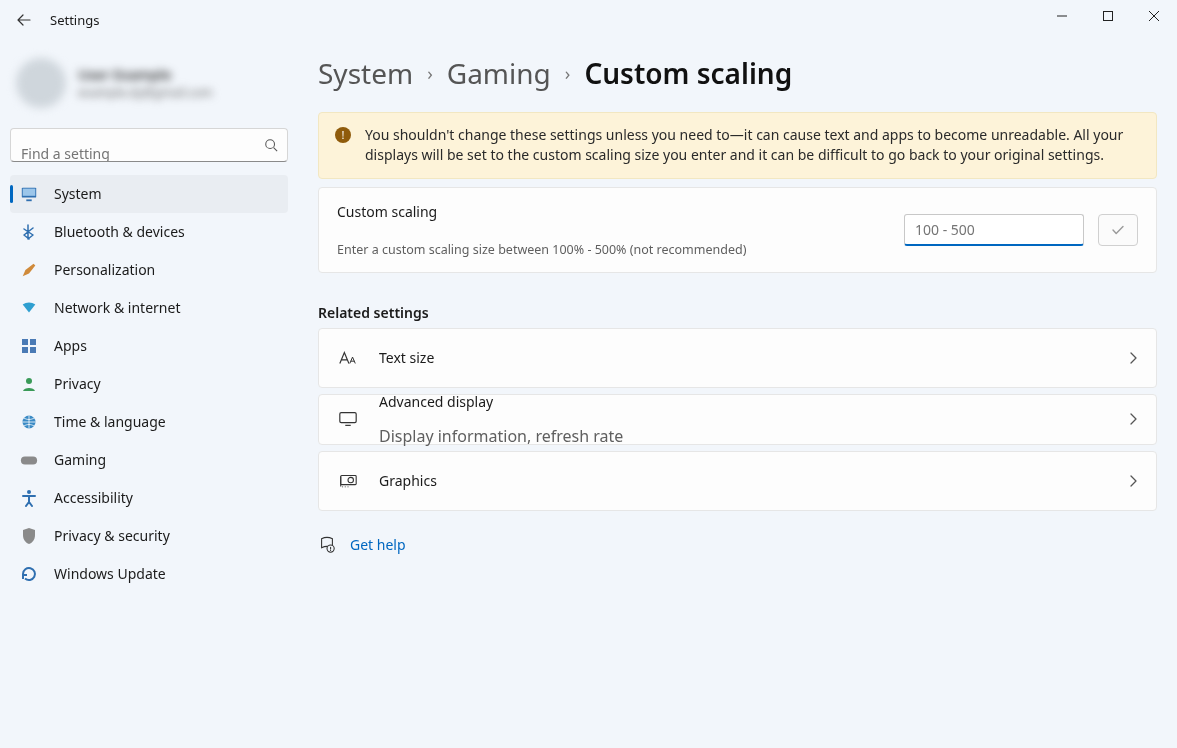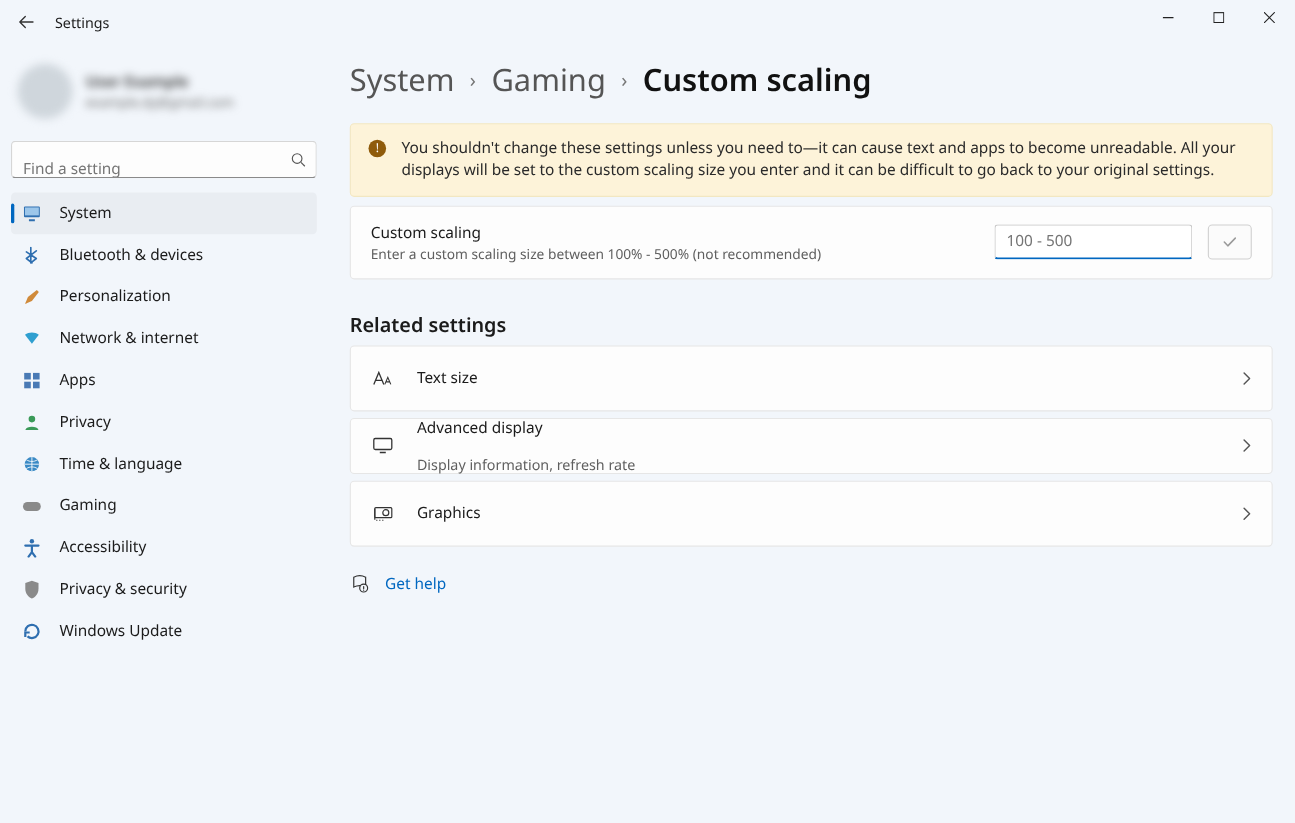--- a/index.html
+++ b/index.html
@@ -126,43 +126,43 @@
   .card{
     background:var(--card);
     border:1px solid var(--border);
     border-radius:4px;
     margin-top:8px;
     padding:14px 18px;
     display:flex;align-items:center;
   }
   .card .left{flex:1;}
   .card .title{font-size:14px;}
-  .card .sub{font-size:12.5px;color:var(--muted);margin-top:1px;}
+  .card .sub{font-size:12.5px;color:var(--muted);margin-top:20px;}
   .scaling-input{
     width:180px;height:32px;
     border:1px solid #c8c8c8;border-bottom:2px solid var(--accent);
     border-radius:3px;padding:0 10px;font-size:14px;font-family:inherit;
     background:#fff;outline:none;margin-right:14px;
   }
   .apply-btn{
     width:40px;height:32px;border:1px solid #d0d0d0;border-radius:4px;
     background:#fbfbfb;display:flex;align-items:center;justify-content:center;color:#888;
   }
   .section-h{
-    font-size:18px;font-weight:600;margin:30px 0 6px 0;
+    font-size:14px;font-weight:600;margin:30px 0 6px 0;
   }
   .row-card{
     background:var(--card);border:1px solid var(--border);border-radius:4px;
     margin-top:6px;height:51px;display:flex;align-items:center;padding:0 18px;
   }
   .row-card.small{height:60px;}
   .row-card .icon{width:22px;margin-right:20px;display:flex;align-items:center;justify-content:center;color:#333;}
   .row-card .txt{flex:1;}
   .row-card .t{font-size:14px;}
-  .row-card .s{font-size:13px;color:var(--muted);margin-top:14px;}
+  .row-card .s{font-size:16px;color:var(--muted);margin-top:14px;}
   .row-card .chev{color:#555;}
   .help{
     display:flex;align-items:flex-end;gap:14px;margin-top:24px;
     font-size:14px;
   }
   .help .hicon{color:#333;}
   .help a{color:var(--accent);text-decoration:none;}
   svg{display:block;}
 </style>
 </head>

